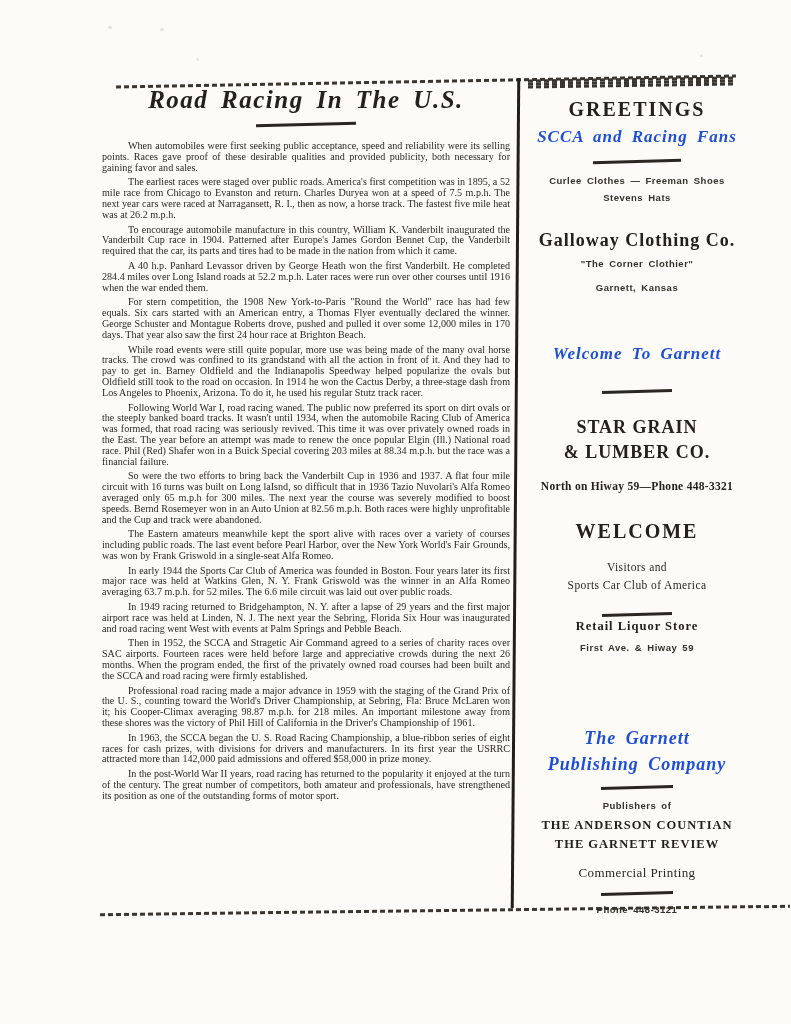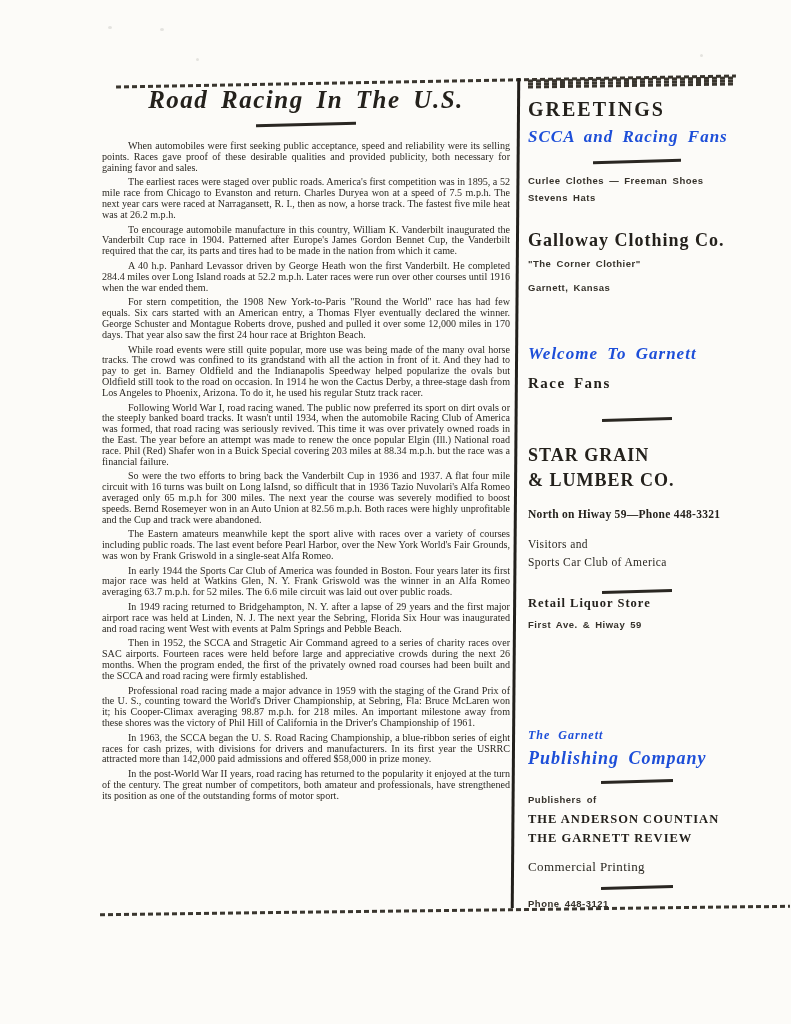--- a/index.html
+++ b/index.html
@@ -39,21 +39,21 @@
   .title-rule{width:100px;height:3px;background:#2a2722;margin:9px auto 15px auto;transform:rotate(-1.5deg);}
   .article p{
     margin:0 0 4px 0;
     font-size:10.1px;line-height:10.8px;
     text-align:justify;text-indent:26px;
     color:#2b2822;
   }
 
   
   .ads{position:absolute;left:528px;top:78px;width:218px;}
-  .ad{position:absolute;left:0;width:100%;}
+  .ad{position:absolute;left:0;width:100%;text-align:center;}
   .ad-galloway{top:20px;}
   .div-1{position:absolute;left:10px;top:198px;transform:rotate(-0.8deg);}
   .ad-star{top:246px;margin-top:20px;}
   .div-2{position:absolute;left:10px;top:412px;transform:rotate(-0.8deg);}
   .ad-askins{top:442px;}
   .div-3{position:absolute;left:10px;top:620px;transform:rotate(-0.8deg);}
   .ad-publishing{top:650px;}
 
   .mini-rule{height:2.5px;background:#2a2722;width:88px;margin:0 auto;transform:rotate(-1.5deg);}
 
@@ -113,41 +113,41 @@
       <div class="ad-small-sans" style="margin-top:6px;">Stevens Hats</div>
       <div class="ad-name-serif" style="margin-top:27px;">Galloway Clothing Co.</div>
       <div class="ad-small-sans" style="margin-top:7px;">"The Corner Clothier"</div>
       <div class="ad-small-sans" style="margin-top:13px;">Garnett, Kansas</div>
     </section>
 
     <div class="dashed dashed inner div-1"></div>
 
     <section class="ad ad-star">
       <div class="ad-h-italic">Welcome To Garnett</div>
-      <div class="ad-sub-serif" style="margin-top:11px;">Race Fans</div>
       <div class="mini-rule" style="margin-top:26px;width:70px;"></div>
       <div class="ad-name-serif" style="margin-top:24px;">STAR GRAIN</div>
       <div class="ad-name-serif" style="margin-top:4px;">&amp; LUMBER CO.</div>
       <div class="ad-addr-serif" style="margin-top:17px;">North on Hiway 59—Phone 448-3321</div>
     </section>
 
     <div class="dashed dashed inner div-2"></div>
 
     <section class="ad ad-askins">
+      <div class="ad-h-caps">WELCOME</div>
       <div class="ad-text-serif" style="margin-top:18px;">Visitors and</div>
       <div class="ad-text-serif" style="margin-top:6px;">Sports Car Club of America</div>
       <div class="mini-rule" style="margin-top:22px;width:70px;"></div>
       <div class="ad-name-med" style="margin-top:3px;font-size:12.5px;">Retail Liquor Store</div>
       <div class="ad-small-sans" style="margin-top:8px;">First Ave. &amp; Hiway 59</div>
     </section>
 
     <div class="dashed dashed inner div-3"></div>
 
     <section class="ad ad-publishing">
-      <div class="ad-h-italic" style="font-size:12px;">The Garnett</div>
+      <div class="ad-h-italic" style="font-size:18px;">The Garnett</div>
       <div class="ad-h-italic" style="font-size:18px;margin-top:5px;">Publishing Company</div>
       <div class="mini-rule" style="margin-top:11px;width:72px;"></div>
       <div class="ad-small-sans" style="margin-top:11px;">Publishers of</div>
       <div class="ad-name-med" style="margin-top:7px;font-size:12.5px;">THE ANDERSON COUNTIAN</div>
       <div class="ad-name-med" style="margin-top:4px;font-size:12.5px;">THE GARNETT REVIEW</div>
       <div class="ad-text-serif" style="margin-top:13px;font-size:13px;">Commercial Printing</div>
       <div class="mini-rule" style="margin-top:11px;width:72px;"></div>
       <div class="ad-small-sans" style="margin-top:10px;">Phone 448-3121</div>
     </section>
 

